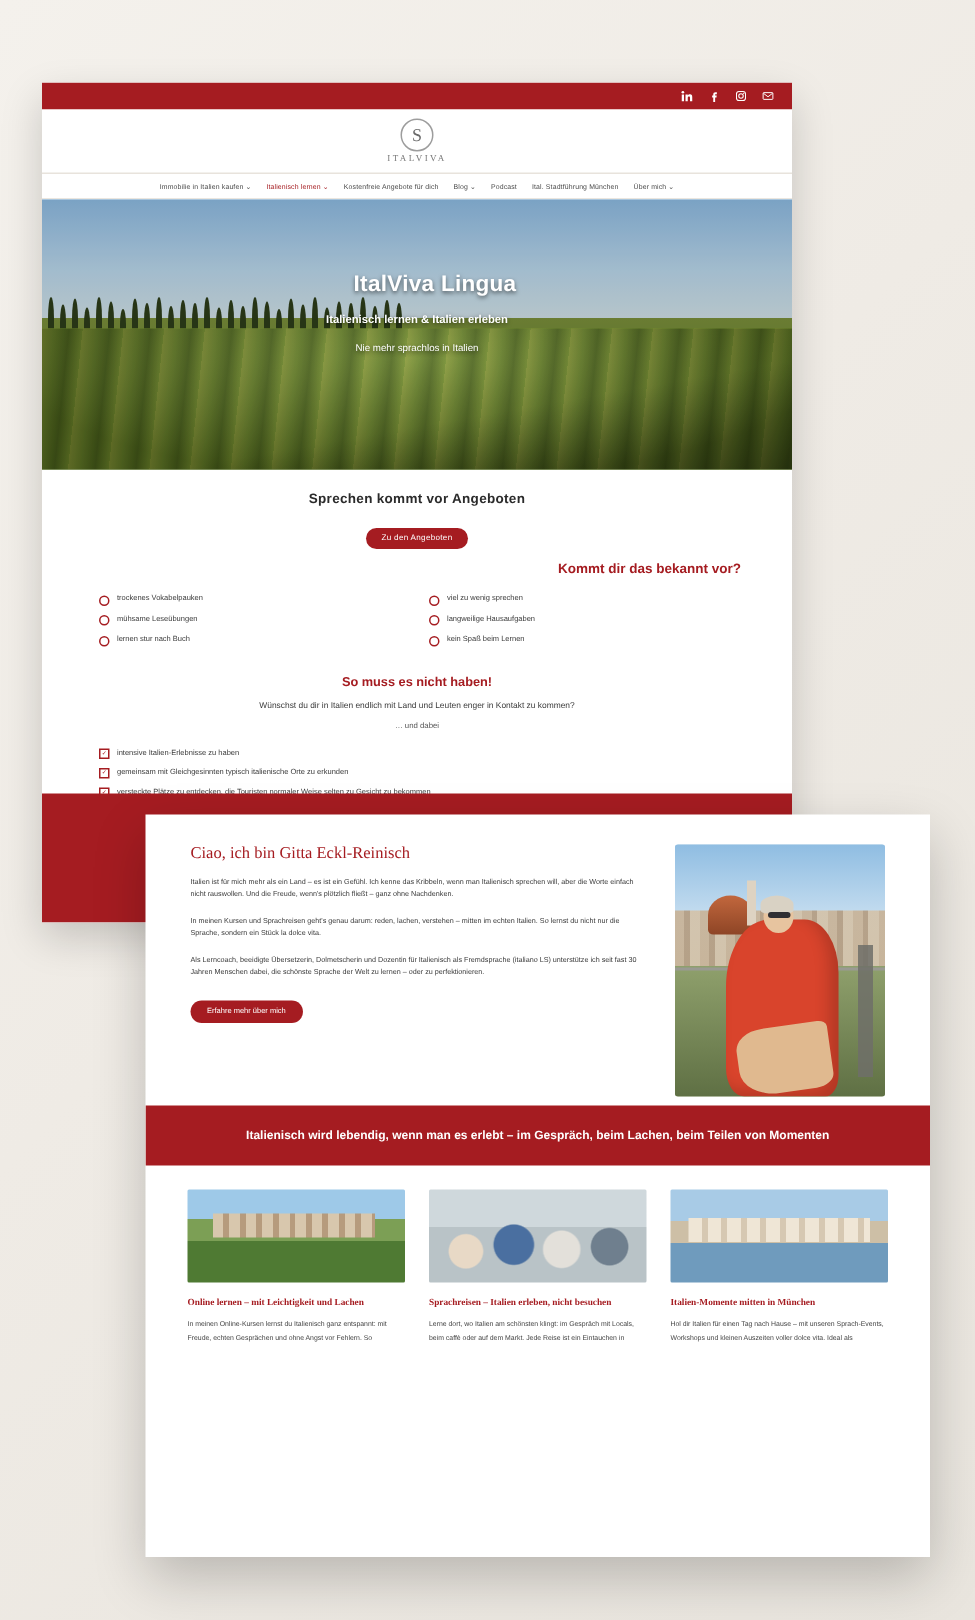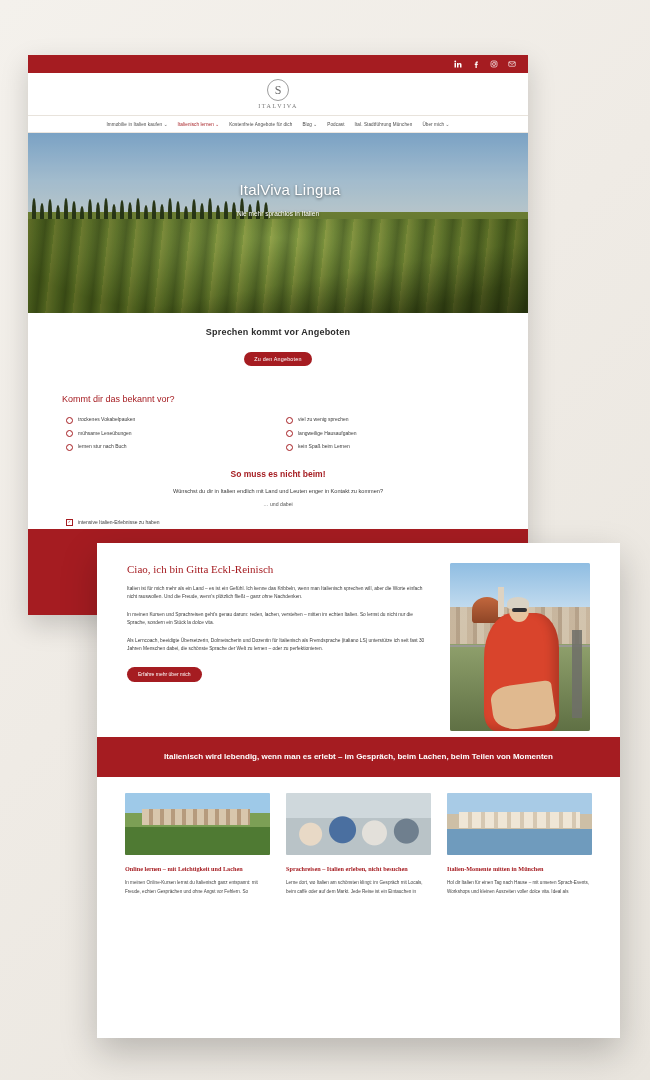--- a/index.html
+++ b/index.html
@@ -131,41 +131,41 @@
   .hero .hero-overlay {
     position:absolute; inset:0;
     background: rgba(0,0,0,0.12);
   }
   .hero-text {
     position:absolute; left:0; right:0; top:48px;
     text-align:center; color:#fff;
     text-shadow: 0 1px 3px rgba(0,0,0,.55);
   }
   .hero-title {
-    font-size: 15px; font-weight: normal; letter-spacing:.2px;padding-left:24px;
+    font-size: 15px; font-weight: bold; letter-spacing:.2px;padding-left:24px;
   }
   .hero-sub1 { font-size: 7.5px; margin-top: 10px; font-weight:bold; }
   .hero-sub2 { font-size: 6.5px; margin-top: 12px; }
 
   
   .a-content { padding: 14px 34px 10px; background:#fff; }
   .a-h2 {
     text-align:center; font-size:9px; font-weight:bold;
     color:#2b2b2b; letter-spacing:.2px;
   }
   .cta-wrap { text-align:center; margin-top: 10px; }
   .btn-red {
     display:inline-block;
     background:#a51c21; color:#fff;
     font-size:5.4px; padding:4px 10px;
     border-radius:9px; letter-spacing:.2px;
   }
   .a-h3 {
-    text-align:left; font-size:9px; font-weight:normal;
-    color:#a51c21; margin-top: 28px;
+    text-align:right; font-size:9px; font-weight:bold;
+    color:#a51c21; margin-top: 8px;
   }
   .two-col {
     display:flex; gap: 16px; margin-top: 12px;
     padding: 0 4px;
   }
   .col { flex:1; display:flex; flex-direction:column; gap:6px; }
   .bullet {
     display:flex; align-items:flex-start; gap:5px;
     font-size:5px; color:#3b3b3b;
   }
@@ -422,20 +422,21 @@
         <div class="cyp" style="height:86%"></div>
       <div class="cyp" style="height:100%"></div>
         <div class="cyp" style="height:78%"></div>
       <div class="cyp" style="height:92%"></div>
         <div class="cyp" style="height:84%"></div>
     </div>
     <div class="field"></div>
     <div class="hero-overlay"></div>
     <div class="hero-text">
       <div class="hero-title">ItalViva Lingua</div>
+      <div class="hero-sub1">Italienisch lernen &amp; Italien erleben</div>
       <div class="hero-sub2">Nie mehr sprachlos in Italien</div>
     </div>
   </div>
 
   <div class="a-content">
     <div class="a-h2">Sprechen kommt vor Angeboten</div>
 
     <div class="cta-wrap">
       <span class="btn-red">Zu den Angeboten</span>
     </div>
@@ -466,21 +467,21 @@
           <span class="dotmark"></span>
           <span>langweilige Hausaufgaben</span>
         </div>
         <div class="bullet">
           <span class="dotmark"></span>
           <span>kein Spaß beim Lernen</span>
         </div>
       </div>
     </div>
 
-    <div class="a-h3b">So muss es nicht beim!</div>
+    <div class="a-h3b">So muss es nicht haben!</div>
     <div class="a-lead">Wünschst du dir in Italien endlich mit Land und Leuten enger in Kontakt zu kommen?</div>
     <div class="a-lead-sm">… und dabei</div>
 
     <div class="check-list">
       <div class="check">
         <span class="chkmark">✓</span>
         <span>intensive Italien-Erlebnisse zu haben</span>
       </div>
       <div class="check">
         <span class="chkmark">✓</span>

